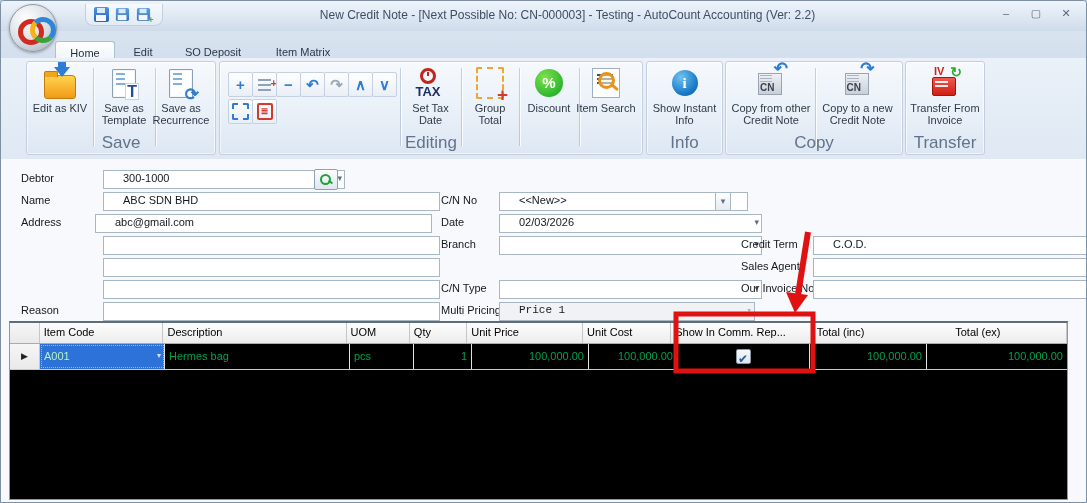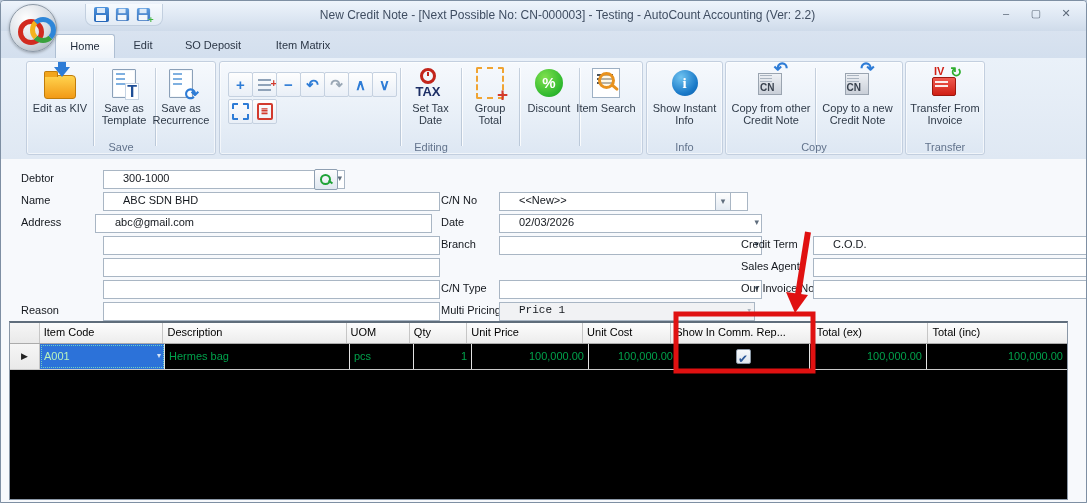--- a/index.html
+++ b/index.html
@@ -21,29 +21,29 @@
   .floppy::before{content:"";position:absolute;left:3px;top:1px;width:8px;height:5px;background:#dbe9f8;}
   .floppy::after{content:"";position:absolute;left:2px;top:8px;width:10px;height:6px;background:#f4f8fc;}
   .floppy.small{transform:scale(.88);opacity:.9;}
   .floppy .plus{position:absolute;right:-4px;bottom:-3px;color:#2fae2f;font-weight:bold;font-size:11px;line-height:10px;text-shadow:0 0 1px #fff;}
   .title{position:absolute;left:168px;right:120px;top:7px;text-align:center;font-size:12px;color:#3f4d61;}
   .winbtns{position:absolute;right:10px;top:5px;display:flex;gap:10px;}
   .winbtn{width:20px;height:15px;text-align:center;font-size:11px;line-height:15px;color:#5d6a7a;cursor:default;}
   
   .tabrow{position:absolute;left:0;top:30px;width:100%;height:27px;
     background:linear-gradient(#d9e3f0,#d3dfee);}
-  .tab{position:absolute;top:3px;height:24px;line-height:23px;text-align:center;font-size:11px;color:#2b3646;}
+  .tab{position:absolute;top:10px;height:24px;line-height:23px;text-align:center;font-size:11px;color:#2b3646;}
   .tab.active{background:linear-gradient(#fdfefe,#eef3fa);border:1px solid #aebfd3;border-bottom:none;
     border-radius:3px 3px 0 0;color:#1d2838;}
   
   .ribbon{position:absolute;left:0;top:57px;width:100%;height:101px;
     background:linear-gradient(#eaf1f9,#dfe8f3);border-bottom:1px solid #9fb0c4;}
   .rgroup{position:absolute;top:3px;height:92px;border:1px solid #c3cfdf;border-radius:3px;
     background:linear-gradient(#f6f9fd,#e9f0f8 55%,#dde7f3);box-shadow:inset 0 0 0 1px rgba(255,255,255,.6);}
-  .rcaption{position:absolute;left:0;right:0;bottom:1px;text-align:center;font-size:11px;color:#62738c;}
+  .rcaption{position:absolute;left:0;right:0;bottom:1px;text-align:center;font-size:17px;color:#62738c;}
   .rbtn{position:absolute;top:4px;height:72px;display:flex;flex-direction:column;align-items:center;
     font-size:11px;line-height:12px;text-align:center;color:#2f3a48;cursor:default;}
   .rbtn .ric{height:34px;display:flex;align-items:center;justify-content:center;margin-bottom:2px;}
   .rsep{position:absolute;top:6px;height:78px;width:1px;background:rgba(150,168,190,.5);box-shadow:1px 0 0 rgba(255,255,255,.8);}
   
   .sbtn{position:absolute;width:23px;height:23px;border:1px solid #c5d1e0;border-radius:2px;
     background:linear-gradient(#fefefe,#e9eff7);display:flex;align-items:center;justify-content:center;
     font-size:15px;font-weight:bold;color:#2e7cd6;}
   .sbtn .gray{color:#9aa7b5;}
   .addline{position:relative;width:13px;height:12px;background:repeating-linear-gradient(#8fa2b8 0 2px,transparent 2px 5px);}
@@ -379,22 +379,22 @@
   <div class="gridbox">
     <div class="ghead">
       <div class="gh gind hdr" style="width:30px;"></div>
       <div class="gh" style="width:125px;">Item Code</div>
       <div class="gh" style="width:185px;">Description</div>
       <div class="gh" style="width:64px;">UOM</div>
       <div class="gh" style="width:58px;">Qty</div>
       <div class="gh" style="width:117px;">Unit Price</div>
       <div class="gh" style="width:89px;">Unit Cost</div>
       <div class="gh" style="width:143px;">Show In Comm. Rep...</div>
+      <div class="gh" style="width:140px;border-right:none;">Total (inc)</div>
       <div class="gh" style="width:117px;">Total (ex)</div>
-      <div class="gh" style="width:140px;border-right:none;">Total (inc)</div>
     </div>
     <div class="grow">
       <div class="gc gind row" style="width:30px;">▶</div>
       <div class="gc sel" style="width:125px;">
         <span>A001</span><span class="dd">▾</span>
       </div>
       <div class="gc" style="width:185px;">Hermes bag</div>
       <div class="gc" style="width:64px;">pcs</div>
       <div class="gc num" style="width:58px;">1</div>
       <div class="gc num" style="width:117px;">100,000.00</div>

